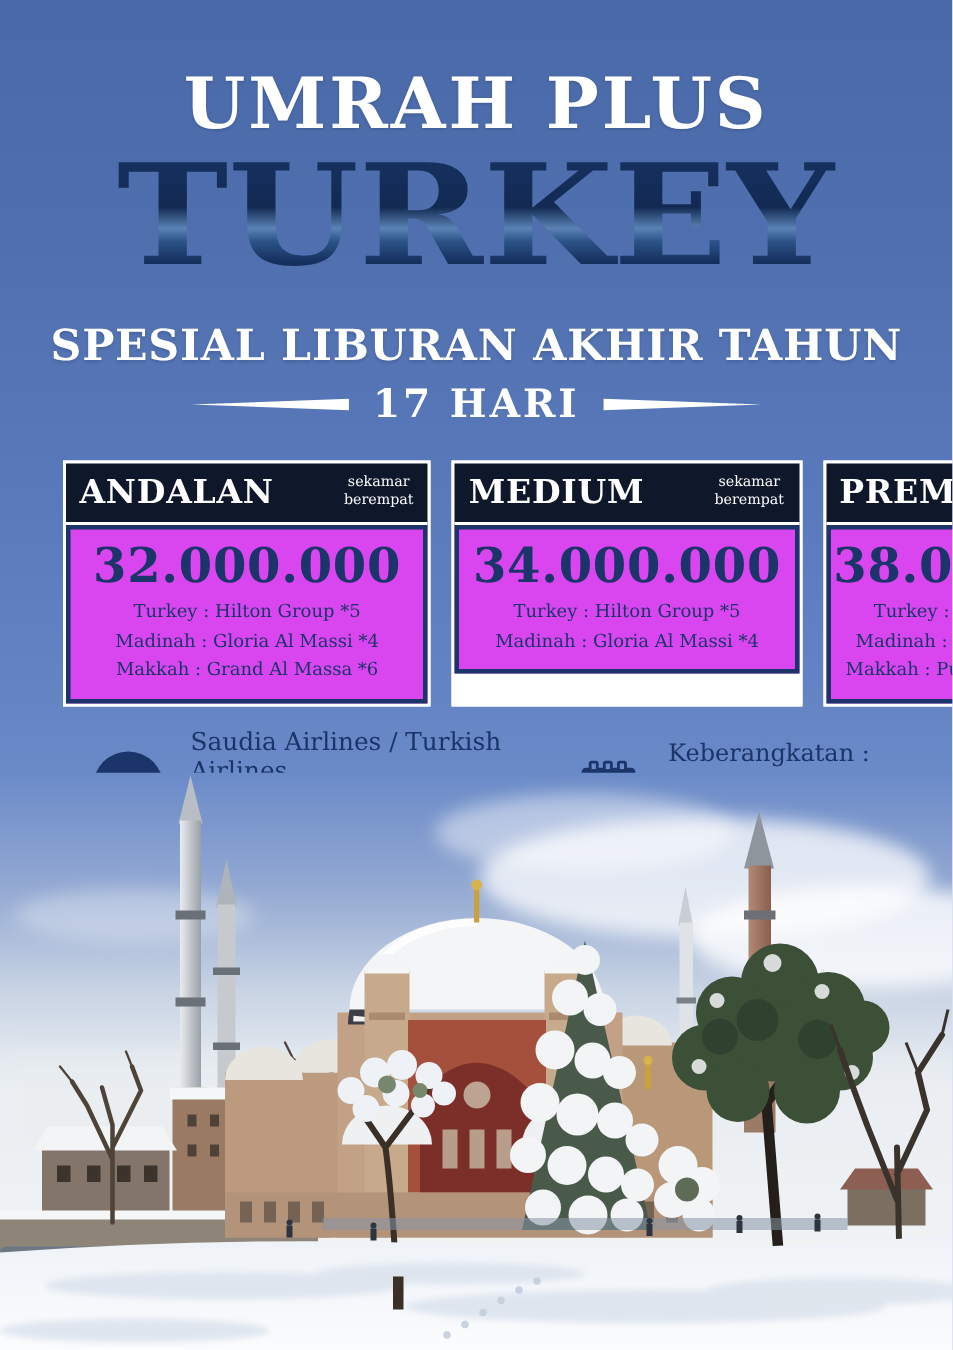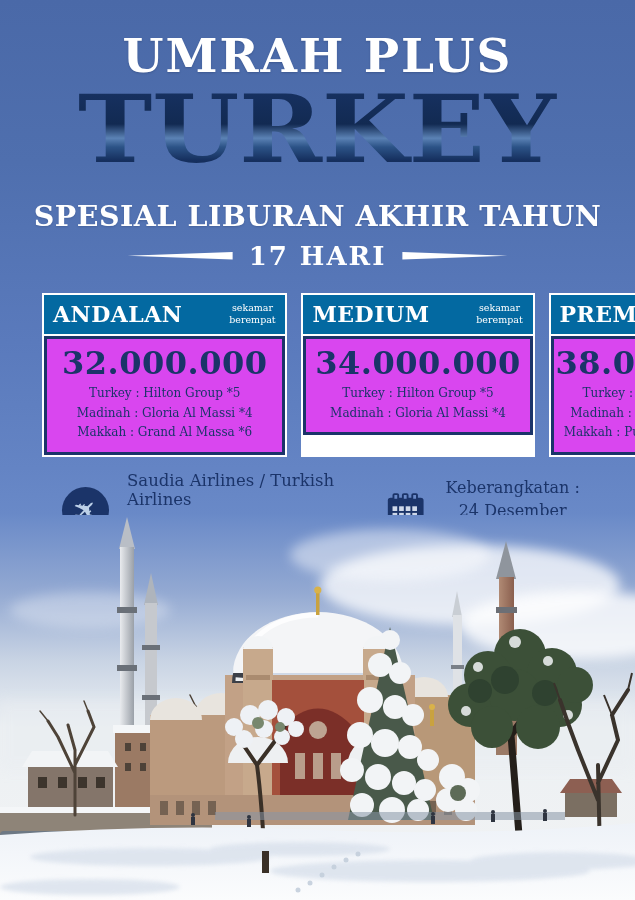--- a/index.html
+++ b/index.html
@@ -5,39 +5,39 @@
   * { margin:0; padding:0; box-sizing:border-box; }
   html,body { width:635px; height:900px; }
   body { font-family:"DejaVu Serif", serif; overflow:hidden; }
 
   .poster{
     position:relative; width:635px; height:900px; overflow:hidden;
     background:linear-gradient(180deg,#4a69a8 0%,#4f6fae 18%,#5a7abc 38%,#6484c4 52%,#6a8ac8 58%);
   }
 
   
-  .hdr{ position:relative; text-align:center; padding-top:30px; }
+  .hdr{ position:relative; text-align:center; padding-top:44px; }
   .title-top{
     color:#fff; font-weight:bold; font-size:47px; letter-spacing:2px; line-height:1.1;
     text-shadow:0 1px 2px rgba(20,35,70,.25);
   }
   .title-main-svg{ display:block; margin:-6px auto 0; }
   .subtitle{ color:#fff; font-weight:bold; font-size:28.5px; letter-spacing:.5px; margin-top:19px;
     text-shadow:0 1px 2px rgba(20,35,70,.2); }
   .duration-row{ margin-top:8px; display:flex; align-items:center; justify-content:center; gap:16px; }
   .duration-text{ color:#fff; font-weight:bold; font-size:26px; letter-spacing:2px; }
   .dash{ width:105px; height:9px; background:#fff; display:inline-block; }
   .dash.left { clip-path:polygon(0 50%, 100% 8%, 100% 92%); }
   .dash.right{ clip-path:polygon(0 8%, 100% 50%, 0 92%); }
 
   
   .packages{ display:flex; gap:14px; margin:22px 42px 0; }
   .card{ flex:1; border:2px solid #fff; background:#fff; }
   .card-head{
-    background:#0369a1; color:#fff; display:flex; justify-content:space-between;
+    background:#0f172a; color:#fff; display:flex; justify-content:space-between;
     align-items:center; padding:6px 7px 7px 9px; border-bottom:2px solid #fff;
   }
   .card-name{ font-weight:bold; font-size:22px; letter-spacing:.5px; }
   .card-note{ font-size:9.5px; width:52px; line-height:1.2; text-align:center;margin-left:44px; }
   .card-body{ background:#d946ef; border:3px solid #1b3469; text-align:center; padding:6px 2px 9px; }
   .price{ color:#1b3469; font-weight:bold; font-size:32px; letter-spacing:.5px; line-height:1.15; }
   .hotels{ margin-top:3px; color:#1b3469; font-size:12px; line-height:1.62; }
 
   
   .info-row{ display:flex; margin:14px 40px 0; align-items:center; }

